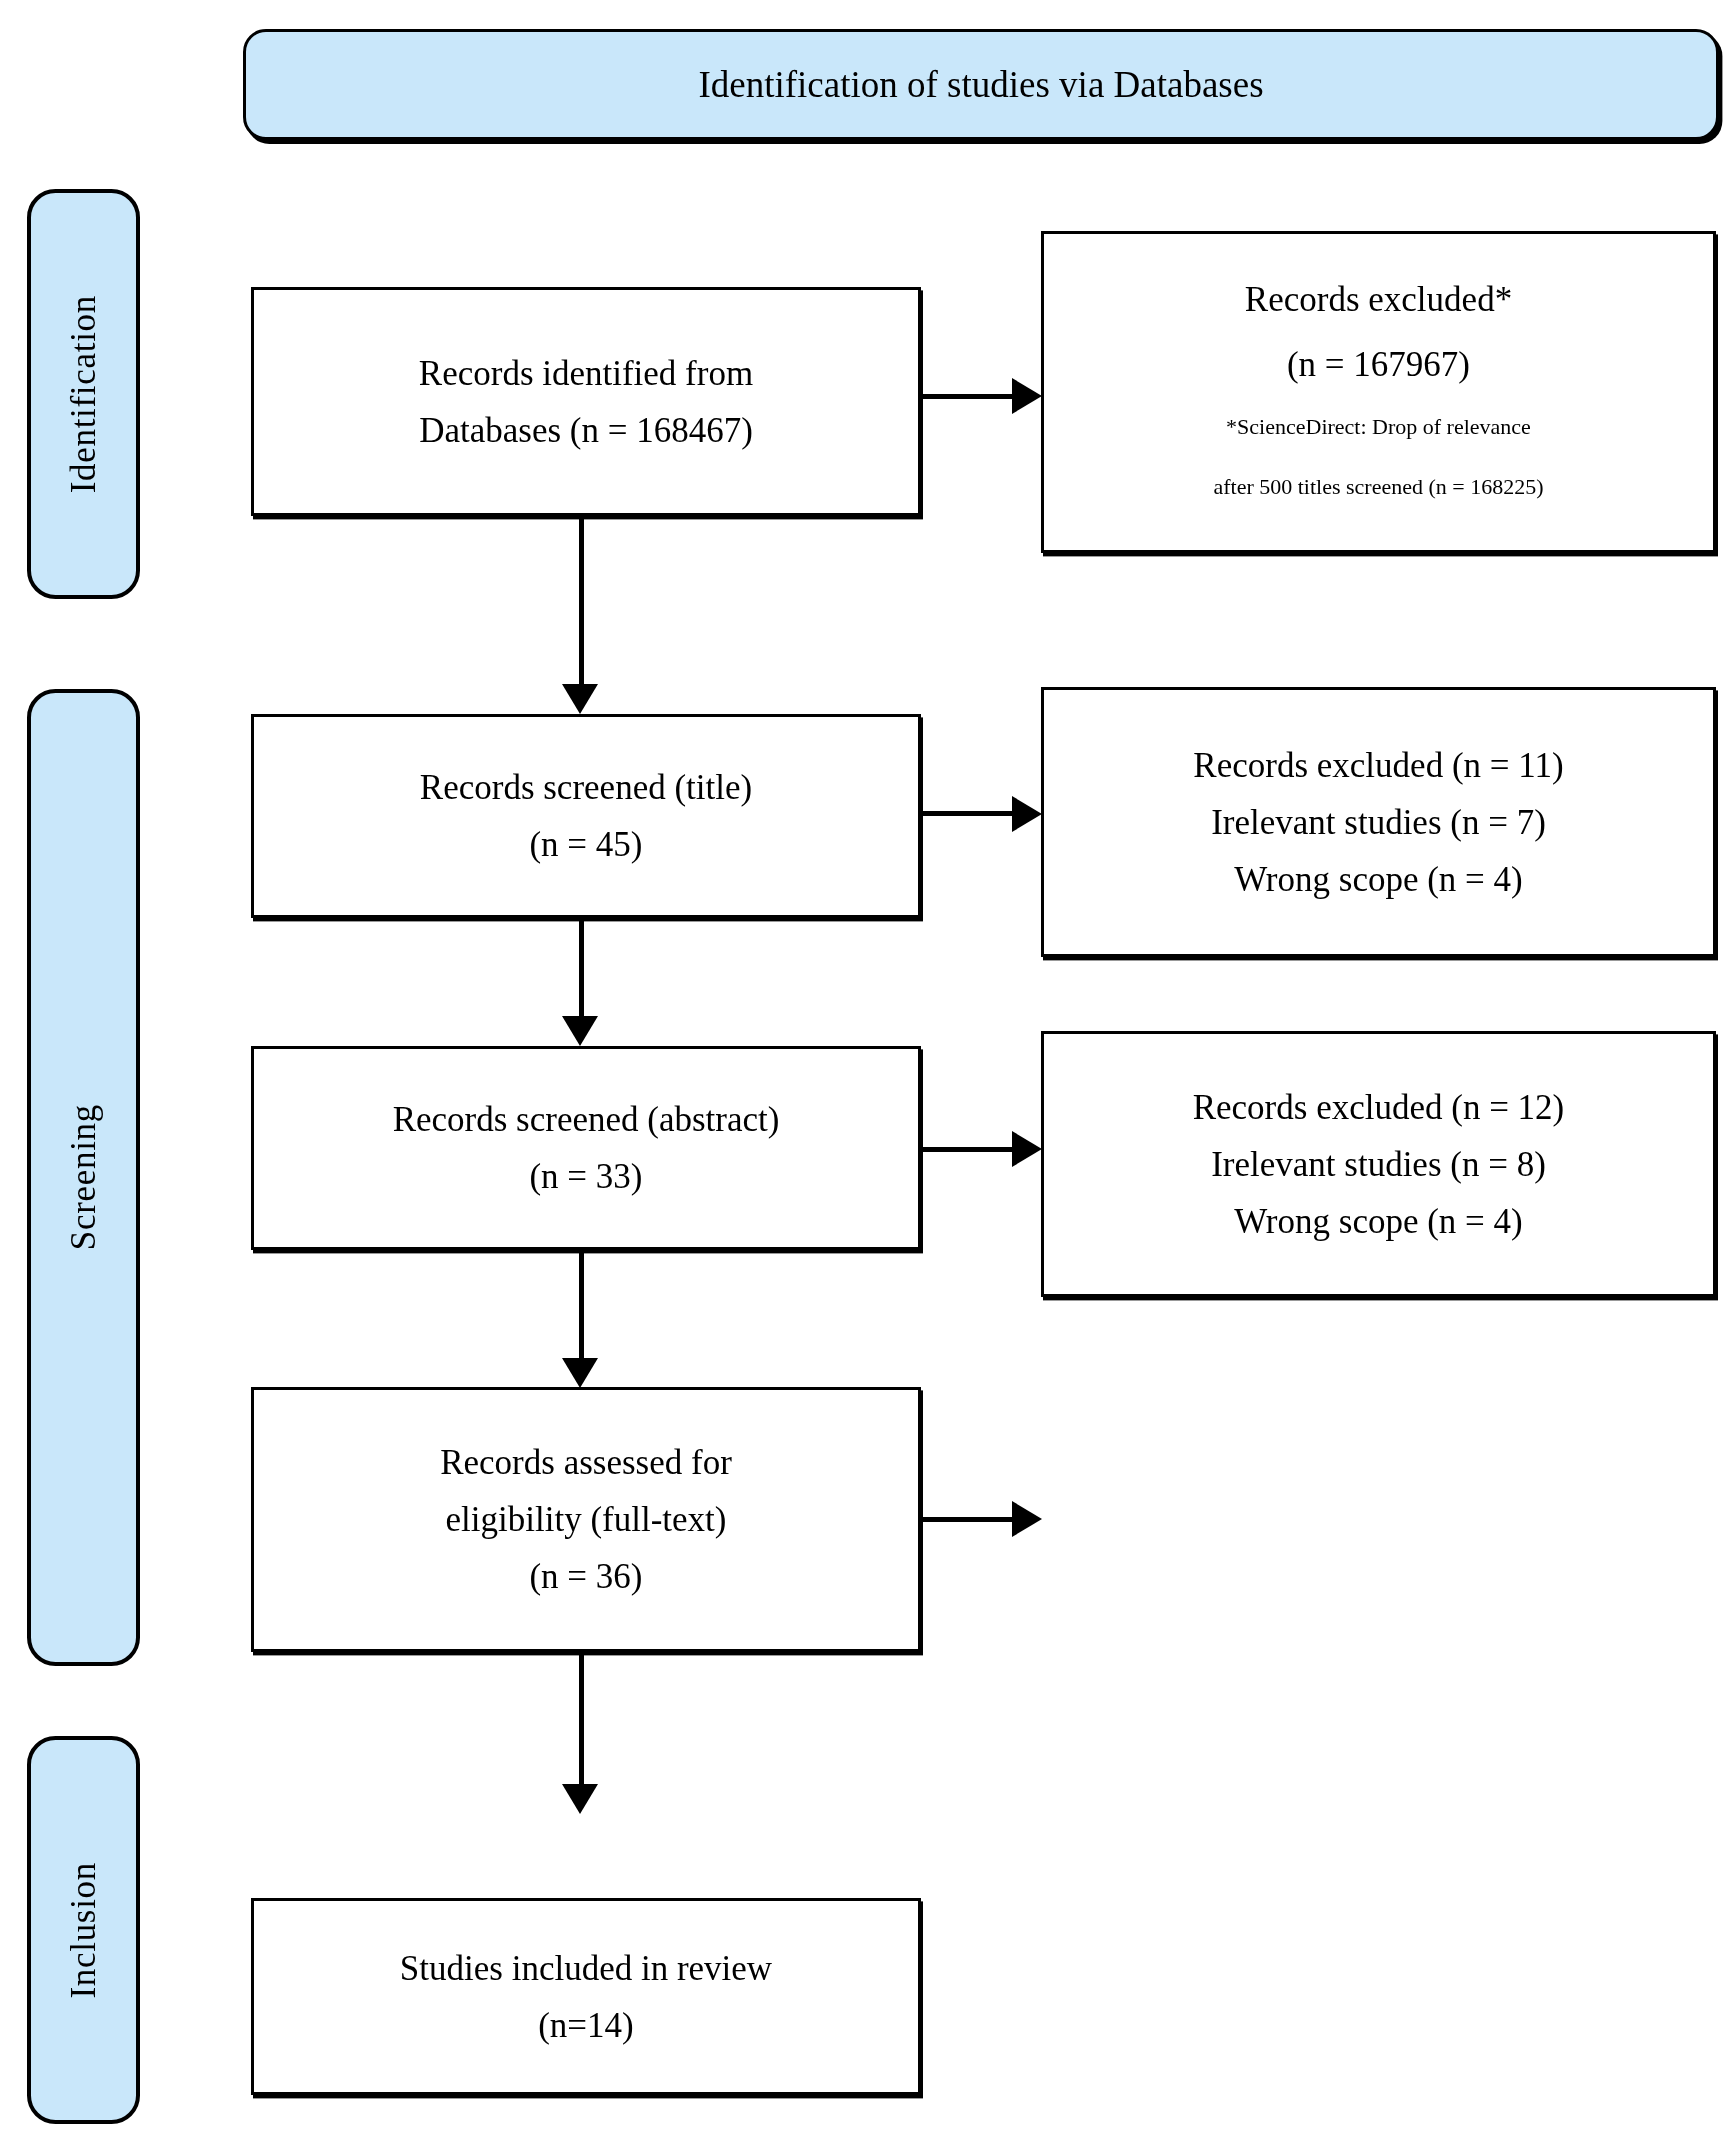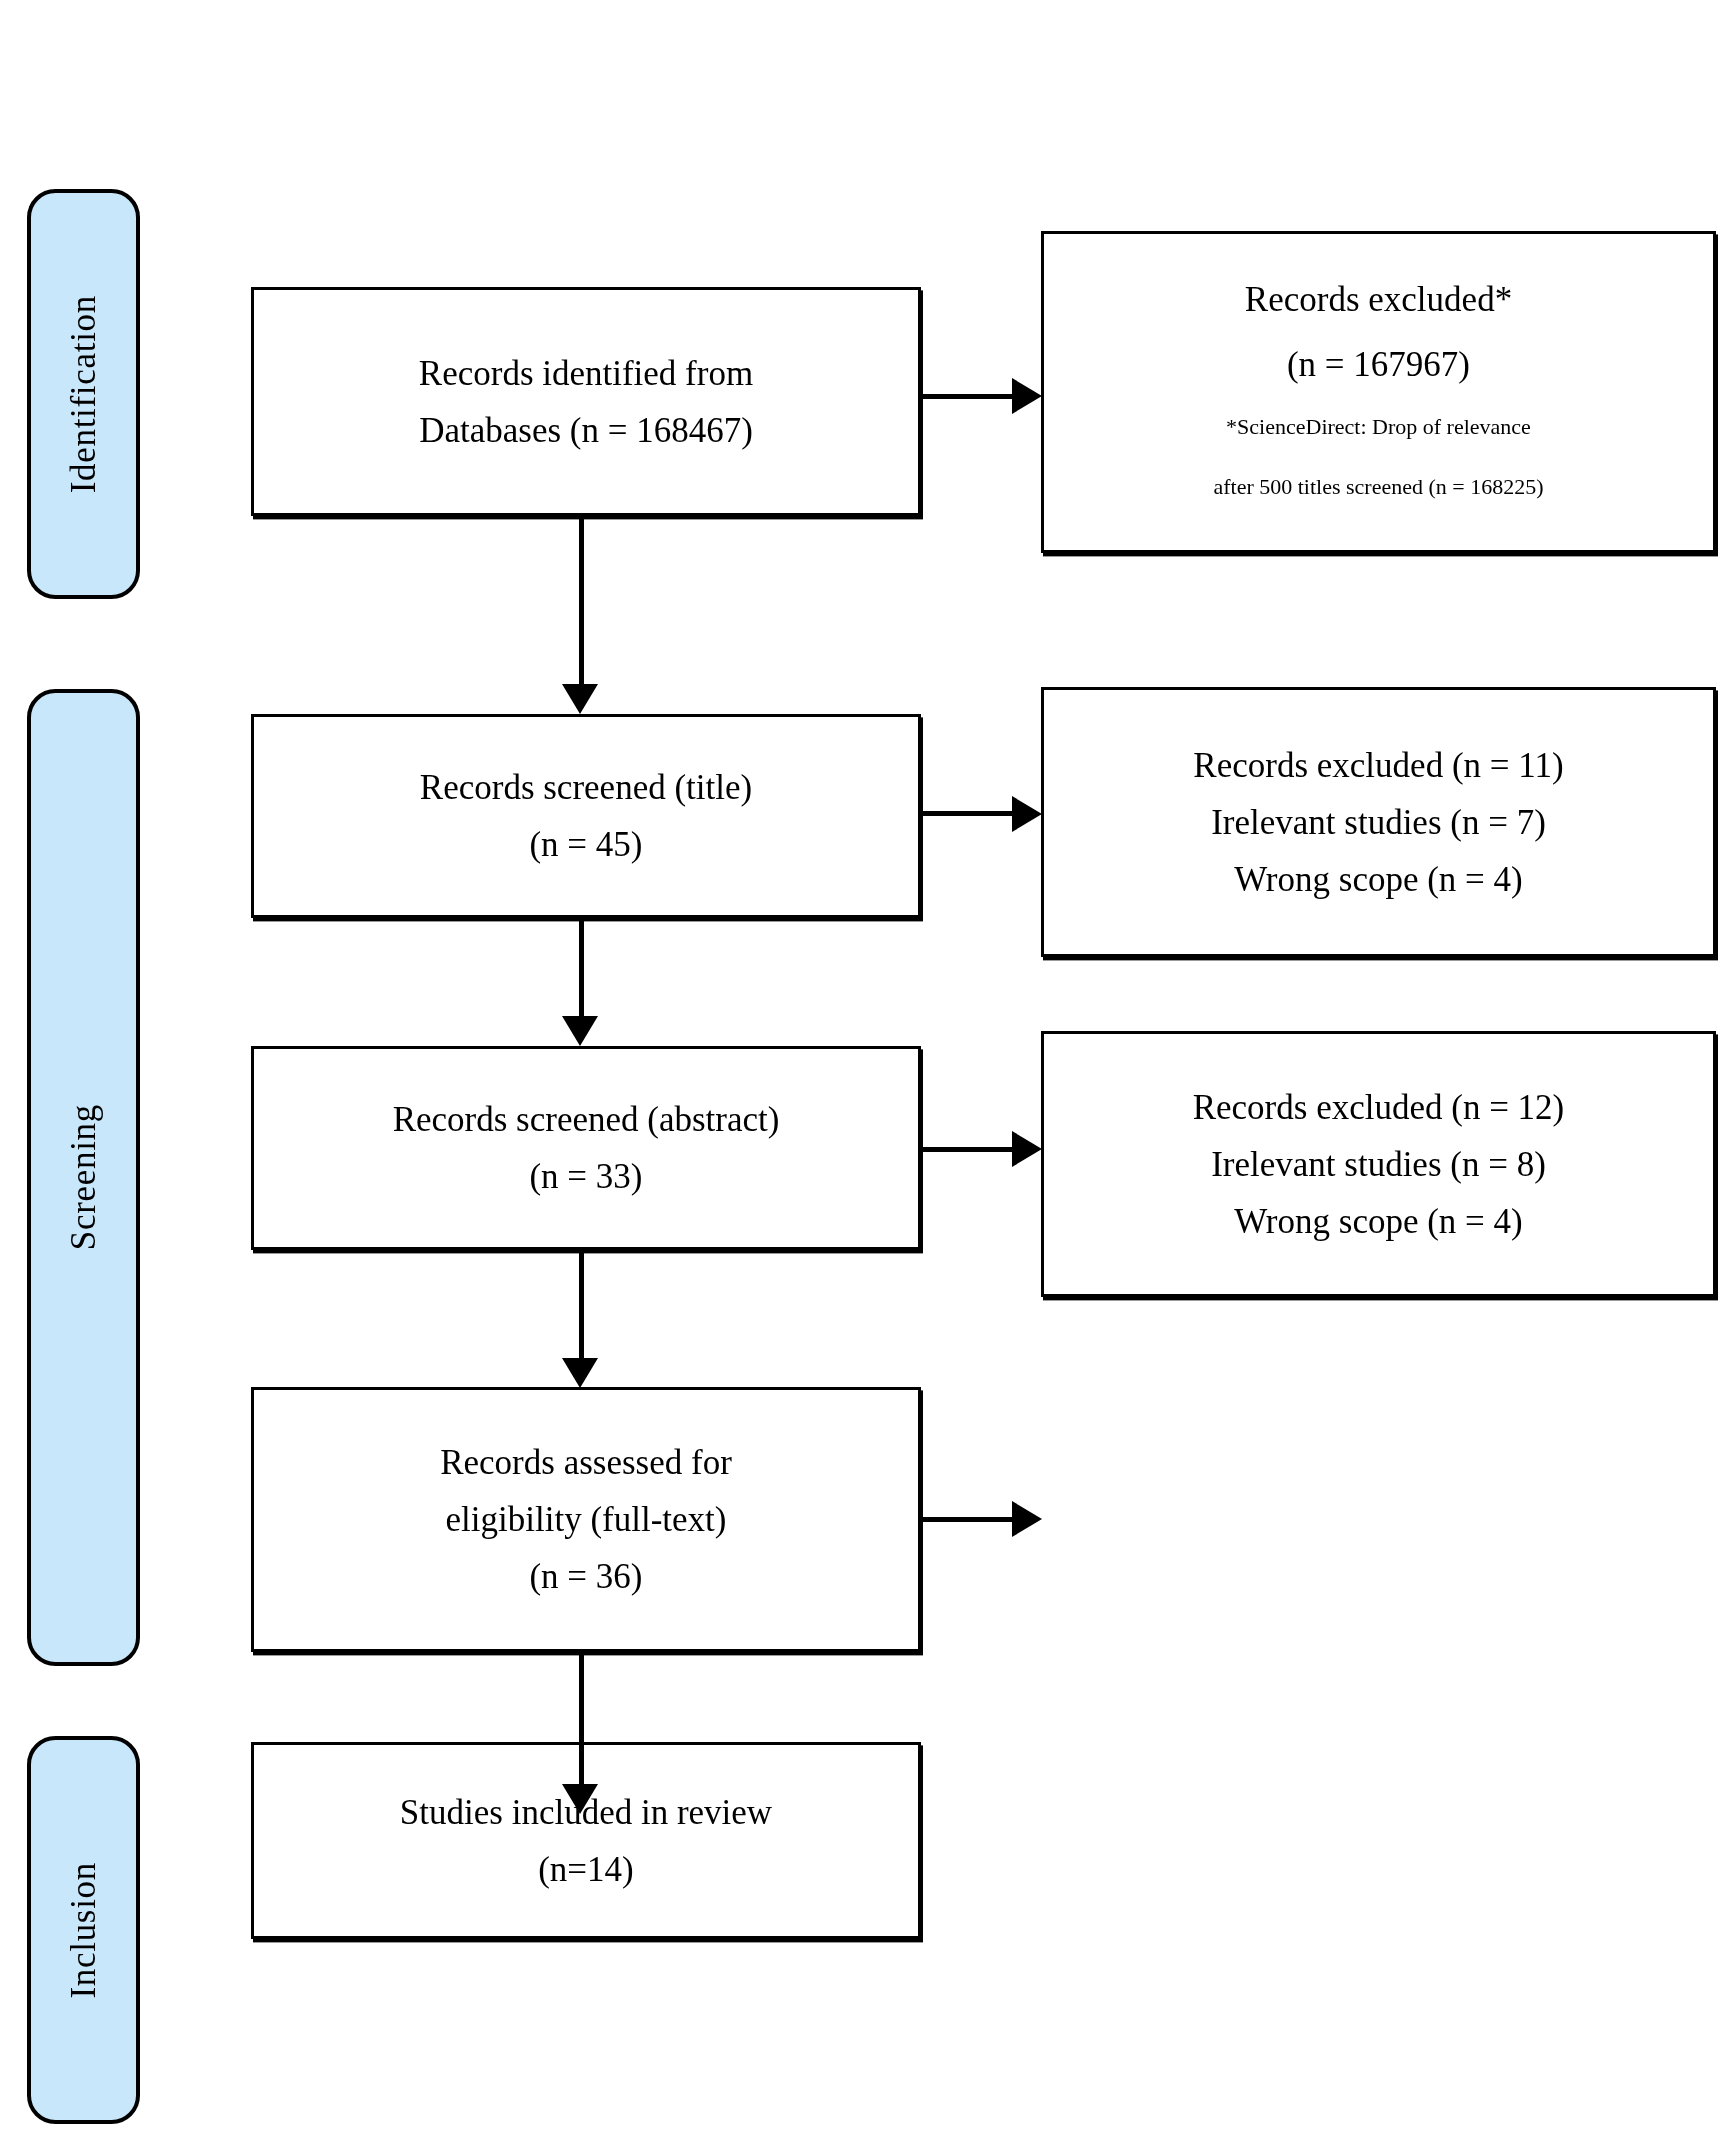--- a/index.html
+++ b/index.html
@@ -58,21 +58,21 @@
     align-items: center; justify-content: center;
     text-align: center;
     font-size: 35px;
     line-height: 57px;
   }
   .main-col { left: 251px; width: 670px; }
   #box-main-1 { top: 287px;  height: 229px; }
   #box-main-2 { top: 714px; height: 204px; }
   #box-main-3 { top: 1046px; height: 204px; }
   #box-main-4 { top: 1387px; height: 265px; }
-  #box-main-5 { top: 1742px; height: 197px; }
+  #box-main-5 { top: 1898px; height: 197px; }
 
   .side-col { left: 1041px; width: 675px; }
   #box-side-1 { top: 231px;  height: 322px; line-height: 65px; justify-content: center; }
   #box-side-1 .note-line { font-size: 22px; line-height: 60px; }
   #box-side-2 { top: 687px; height: 270px; }
   #box-side-3 { top: 1031px; height: 266px; }
   #box-side-4 { top: 1425px; height: 195px; }
 
   .line-txt { display: block; }
 
@@ -108,20 +108,23 @@
   #h1-head { left: 1012px; top: 378px; }
   #h2-head { left: 1012px; top: 796px; }
   #h3-head { left: 1012px; top: 1131px; }
   #h4-head { left: 1012px; top: 1501px; }
 </style>
 </head>
 <body>
 
 <div class="canvas">
 
+  <div class="banner">
+    <span>Identification of studies via Databases</span>
+  </div>
 
   <div class="stage-tab" id="tab-identification">
     <span class="stage-label">Identification</span>
   </div>
   <div class="stage-tab" id="tab-screening">
     <span class="stage-label">Screening</span>
   </div>
   <div class="stage-tab" id="tab-inclusion">
     <span class="stage-label">Inclusion</span>
   </div>

